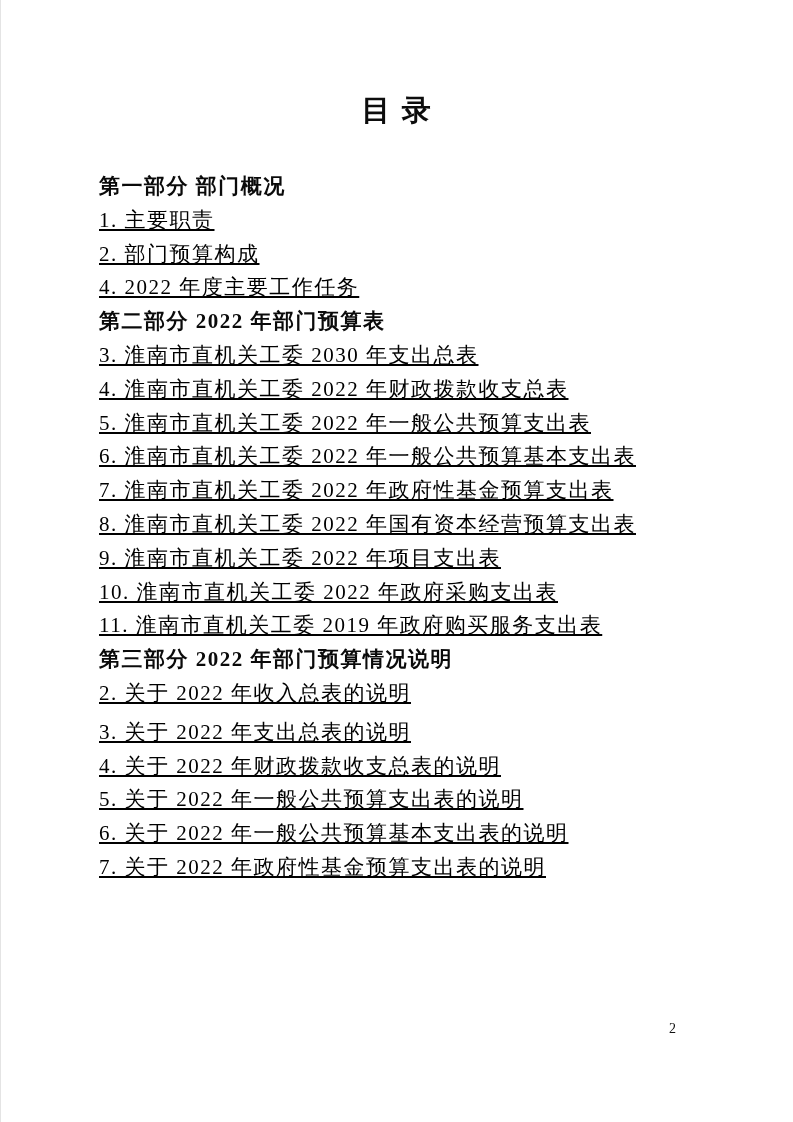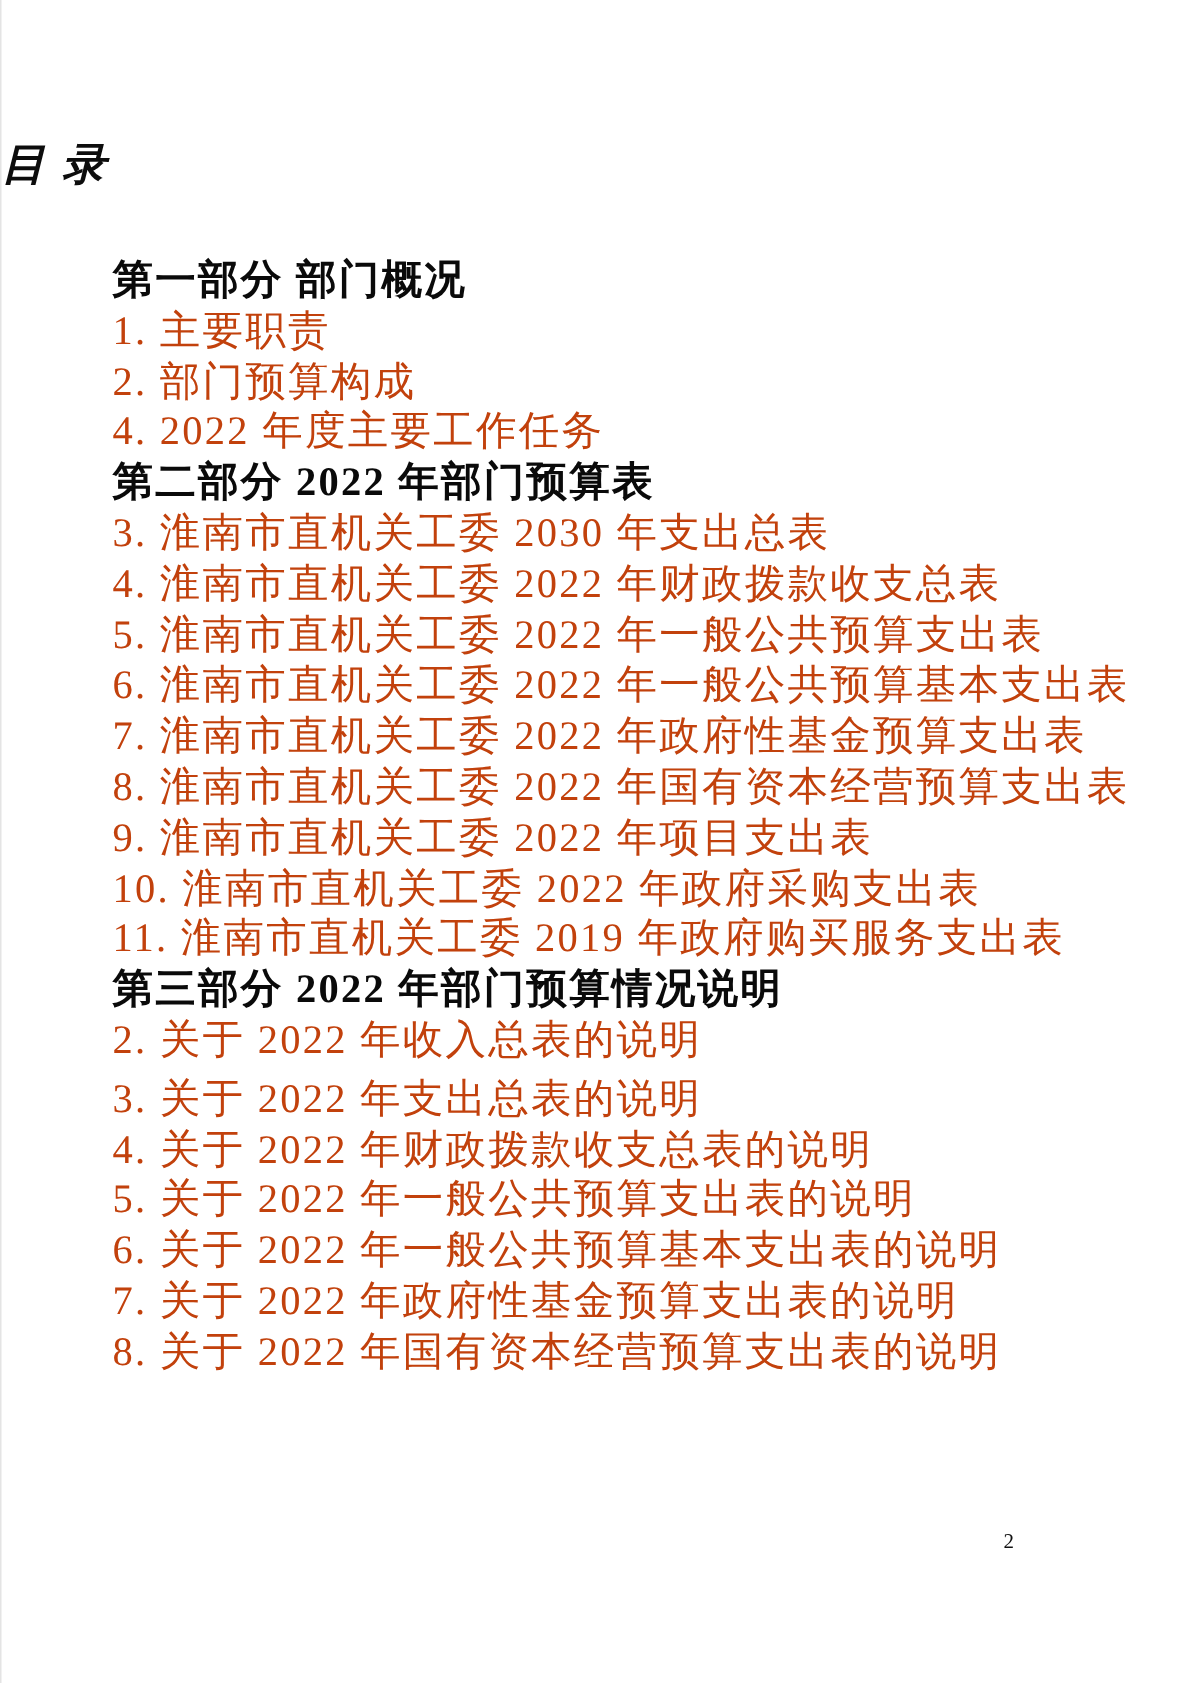--- a/index.html
+++ b/index.html
@@ -18,41 +18,42 @@
   .page {
     position: relative;
     width: 793px;
     height: 1122px;
     background: #ffffff;
     border-left: 1px solid #e4e4e4;
   }
   .doc-title {
     margin: 0;
     padding-top: 91px;
+    text-align: center;
     font-size: 29px;
     font-weight: bold;
     letter-spacing: 2px;
     line-height: 38px;
     color: #0d0d0d;
-    font-style: italic;
   }
   .toc {
-    margin: 41px 100px 0 74px;
-    font-size: 27px;
+    margin: 41px 100px 0 98px;
+    font-size: 21px;
     line-height: 33.8px;
     letter-spacing: 1.5px;
   }
   .toc-heading {
     font-weight: bold;
     color: #0a0a0a;
   }
   .toc-item {
     font-weight: normal;
-    color: #c2410c;
+    color: #000000;
     white-space: nowrap;
+    text-decoration: underline;
   }
   .gap-sm {
     margin-top: 5px;
   }
   .page-number {
     position: absolute;
     top: 1021px;
     right: 117px;
     font-size: 14px;
     letter-spacing: 0;
@@ -85,19 +86,18 @@
     <div class="toc-item">10. 淮南市直机关工委 2022 年政府采购支出表</div>
     <div class="toc-item">11. 淮南市直机关工委 2019 年政府购买服务支出表</div>
 
     <div class="toc-heading">第三部分 2022 年部门预算情况说明</div>
     <div class="toc-item">2. 关于 2022 年收入总表的说明</div>
     <div class="toc-item gap-sm">3. 关于 2022 年支出总表的说明</div>
     <div class="toc-item">4. 关于 2022 年财政拨款收支总表的说明</div>
     <div class="toc-item">5. 关于 2022 年一般公共预算支出表的说明</div>
     <div class="toc-item">6. 关于 2022 年一般公共预算基本支出表的说明</div>
     <div class="toc-item">7. 关于 2022 年政府性基金预算支出表的说明</div>
-    <div class="toc-item">8. 关于 2022 年国有资本经营预算支出表的说明</div>
 
   </div>
 
   <div class="page-number">2</div>
 
 </div>
 
 </body></html>

